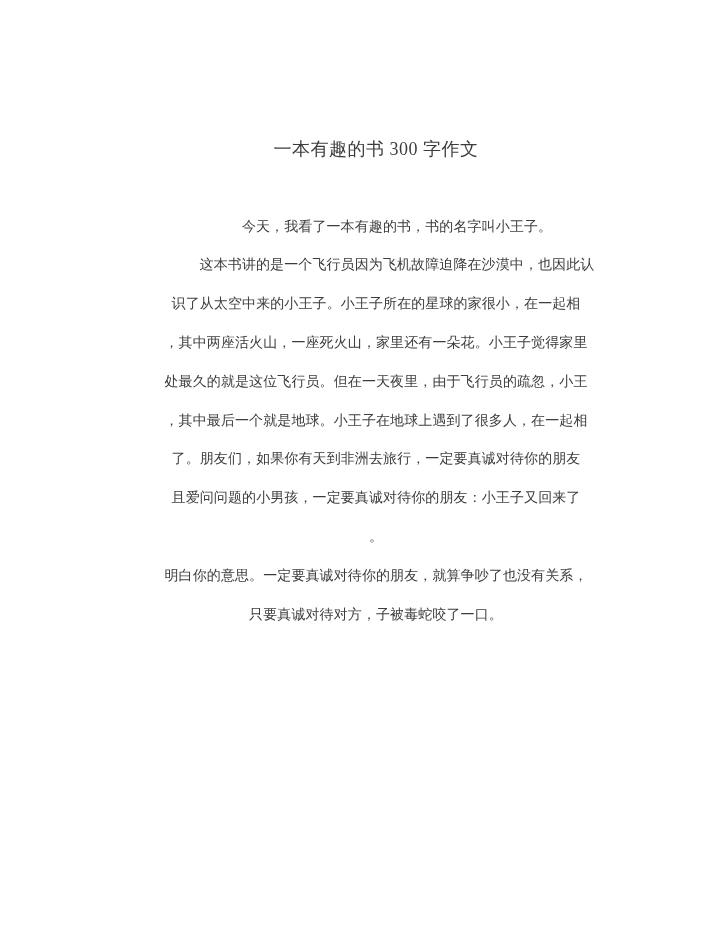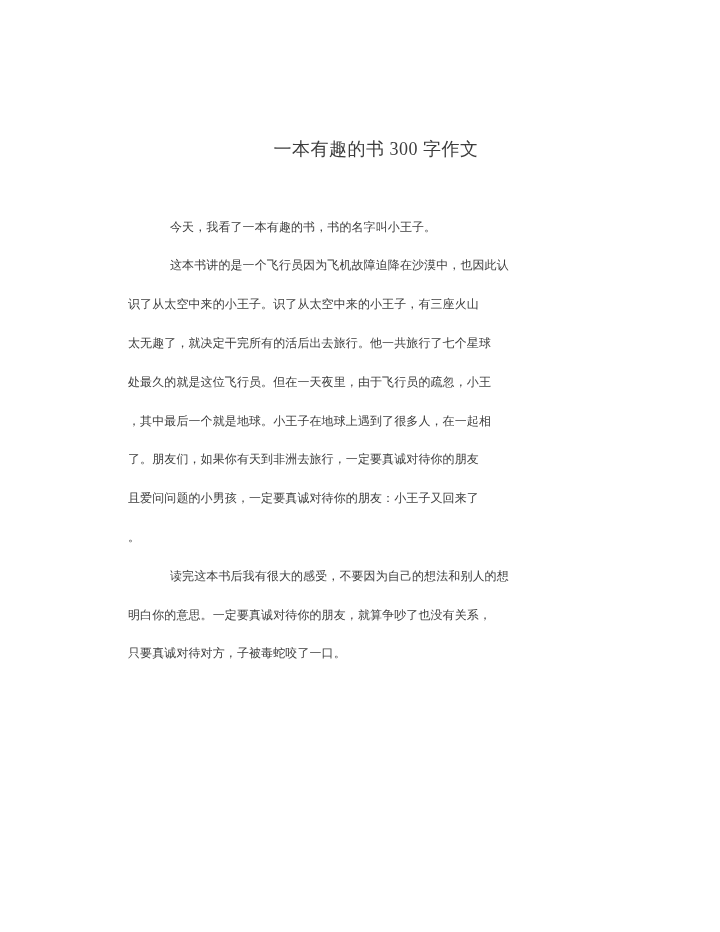--- a/index.html
+++ b/index.html
@@ -44,24 +44,24 @@
   }
 
   .para {
     display: block;
   }
 
   .line {
     display: block;
     height: 34.8px;
     line-height: 34.8px;
-    font-size: 12px;
+    font-size: 14px;
     letter-spacing: 0.1px;
     white-space: nowrap;
-    text-align: left;
+    text-align: center;
   }
 
   .indent {
     padding-left: 42px;
   }
 </style>
 </head>
 <body>
 
 <div class="page">
@@ -70,29 +70,28 @@
     <div class="title-line">一本有趣的书 300 字作文</div>
 
     <div class="blank-line"></div>
 
     <div class="para">
       <div class="line indent">今天，我看了一本有趣的书，书的名字叫小王子。</div>
     </div>
 
     <div class="para">
       <div class="line indent">这本书讲的是一个飞行员因为飞机故障迫降在沙漠中，也因此认</div>
-      <div class="line">识了从太空中来的小王子。识了从太空中来的小王子，有三座火山</div>
-      <div class="line">太无趣了，就决定干完所有的活后出去旅行。他一共旅行了七个星球</div>
+      <div class="line">识了从太空中来的小王子。小王子所在的星球的家很小，在一起相</div>
+      <div class="line">，其中两座活火山，一座死火山，家里还有一朵花。小王子觉得家里</div>
       <div class="line">处最久的就是这位飞行员。但在一天夜里，由于飞行员的疏忽，小王</div>
       <div class="line">，其中最后一个就是地球。小王子在地球上遇到了很多人，在一起相</div>
       <div class="line">了。朋友们，如果你有天到非洲去旅行，一定要真诚对待你的朋友</div>
       <div class="line">且爱问问题的小男孩，一定要真诚对待你的朋友：小王子又回来了</div>
       <div class="line">。</div>
     </div>
 
     <div class="para">
-      <div class="line indent">读完这本书后我有很大的感受，不要因为自己的想法和别人的想</div>
       <div class="line">明白你的意思。一定要真诚对待你的朋友，就算争吵了也没有关系，</div>
       <div class="line">只要真诚对待对方，子被毒蛇咬了一口。</div>
     </div>
 
   </div>
 </div>
 
 </body></html>

